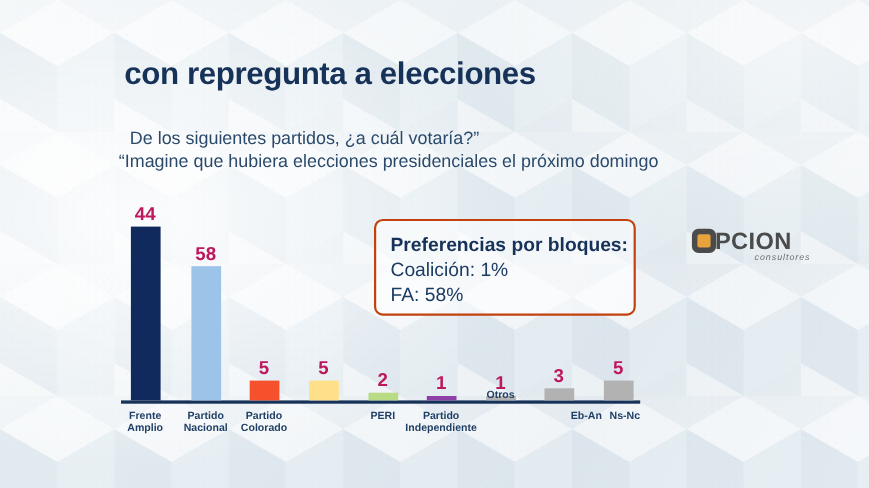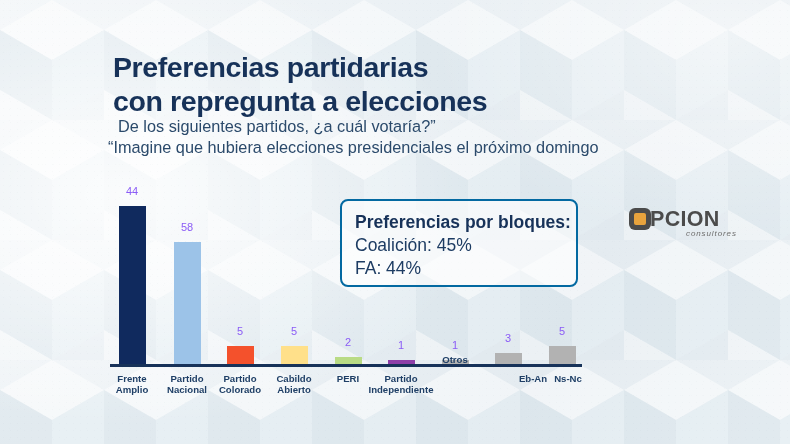--- a/index.html
+++ b/index.html
@@ -91,23 +91,23 @@
     height: 3px;
     background: #173259;
   }
   .bar {
     position: absolute;
     bottom: 0;
     border-radius: 0;
   }
   .bar-value {
     position: absolute;
-    color: #8b5cf6;
-    font-size: 11px;
-    font-weight: normal;
+    color: #be185d;
+    font-size: 17px;
+    font-weight: bold;
     text-align: center;
     white-space: nowrap;
   }
   .cat-label {
     position: absolute;
     color: #1f3f66;
     font-size: 9.6px;
     font-weight: bold;
     line-height: 11.4px;
     text-align: center;
@@ -115,21 +115,21 @@
   }
 
   
   .callout {
     position: absolute;
     left: 340px;
     top: 199px;
     width: 238px;
     height: 88px;
     box-sizing: border-box;
-    border: 2px solid #0369a1;
+    border: 2px solid #c2410c;
     border-radius: 8px;
     background: rgba(255,255,255,0.58);
     padding: 9px 0 0 13px;
   }
   .callout-title {
     color: #173259;
     font-size: 17.5px;
     font-weight: bold;
     line-height: 24px;
     white-space: nowrap;
@@ -208,21 +208,20 @@
           <polygon points="104,90 104,150 52,120" fill="#dce7ed" opacity="0.4"></polygon>
         </pattern>
       </defs>
       <rect x="0" y="0" width="790" height="444" fill="url(#cubes)"></rect>
     </svg>
   </div>
   <div class="bg-layer bg-sheen"></div>
   <div class="bg-layer bg-noise"></div>
 
   <div class="title-block">
-    <div class="title-line">Preferencias partidarias</div>
     <div class="title-line">con repregunta a elecciones</div>
   </div>
   <div class="subtitle-block">
     <div class="subtitle-line indent">De los siguientes partidos, ¿a cuál votaría?”</div>
     <div class="subtitle-line">“Imagine que hubiera elecciones presidenciales el próximo domingo</div>
   </div>
 
   <div class="chart-area" id="chart">
     <div class="axis-line"></div>
   <div class="bar" style="left: 118.5px; top: 206.48px; bottom: auto; width: 27px; height: 157.52px; background: rgb(16, 42, 94);"></div>
@@ -232,44 +231,42 @@
       <div class="bar" style="left: 173.5px; top: 242.28px; bottom: auto; width: 27px; height: 121.72px; background: rgb(156, 195, 232);"></div>
       <div class="bar-value" style="left: 157px; top: 221.28px; width: 60px;">58</div>
       <div class="cat-label" style="left: 150px; top: 373px; width: 74px;">Partido
 Nacional</div>
       <div class="bar" style="left: 226.5px; top: 346.1px; bottom: auto; width: 27px; height: 17.9px; background: rgb(244, 81, 44);"></div>
       <div class="bar-value" style="left: 210px; top: 325.1px; width: 60px;">5</div>
       <div class="cat-label" style="left: 203px; top: 373px; width: 74px;">Partido
 Colorado</div>
       <div class="bar" style="left: 280.5px; top: 346.1px; bottom: auto; width: 27px; height: 17.9px; background: rgb(255, 224, 138);"></div>
       <div class="bar-value" style="left: 264px; top: 325.1px; width: 60px;">5</div>
-      <div class="cat-label" style="left: 257px; top: 373px; width: 74px;">Cabildo
-Abierto</div>
       <div class="bar" style="left: 334.5px; top: 356.84px; bottom: auto; width: 27px; height: 7.16px; background: rgb(185, 219, 133);"></div>
       <div class="bar-value" style="left: 318px; top: 335.84px; width: 60px;">2</div>
       <div class="cat-label" style="left: 311px; top: 373px; width: 74px;">PERI</div>
       <div class="bar" style="left: 387.5px; top: 360.42px; bottom: auto; width: 27px; height: 3.58px; background: rgb(142, 63, 168);"></div>
       <div class="bar-value" style="left: 371px; top: 339.42px; width: 60px;">1</div>
       <div class="cat-label" style="left: 364px; top: 373px; width: 74px;">Partido
 Independiente</div>
       <div class="bar" style="left: 441.5px; top: 360.42px; bottom: auto; width: 27px; height: 3.58px; background: rgb(178, 178, 178);"></div>
       <div class="bar-value" style="left: 425px; top: 339.42px; width: 60px;">1</div>
       <div class="cat-label" style="left: 418px; top: 354px; width: 74px;">Otros</div>
       <div class="bar" style="left: 494.5px; top: 353.26px; bottom: auto; width: 27px; height: 10.74px; background: rgb(178, 178, 178);"></div>
       <div class="bar-value" style="left: 478px; top: 332.26px; width: 60px;">3</div>
       <div class="cat-label" style="left: 496px; top: 373px; width: 74px;">Eb-An</div>
       <div class="bar" style="left: 548.5px; top: 346.1px; bottom: auto; width: 27px; height: 17.9px; background: rgb(178, 178, 178);"></div>
       <div class="bar-value" style="left: 532px; top: 325.1px; width: 60px;">5</div>
       <div class="cat-label" style="left: 531px; top: 373px; width: 74px;">Ns-Nc</div>
     </div>
 
   <div class="callout">
     <div class="callout-title">Preferencias por bloques:</div>
-    <div class="callout-row">Coalición: 45%</div>
-    <div class="callout-row">FA: 44%</div>
+    <div class="callout-row">Coalición: 1%</div>
+    <div class="callout-row">FA: 58%</div>
   </div>
 
   <div class="logo">
     <div class="logo-mark">
       <div class="logo-mark-inner"></div>
     </div>
     <div class="logo-word">PCION</div>
     <div class="logo-sub">consultores</div>
   </div>
 

